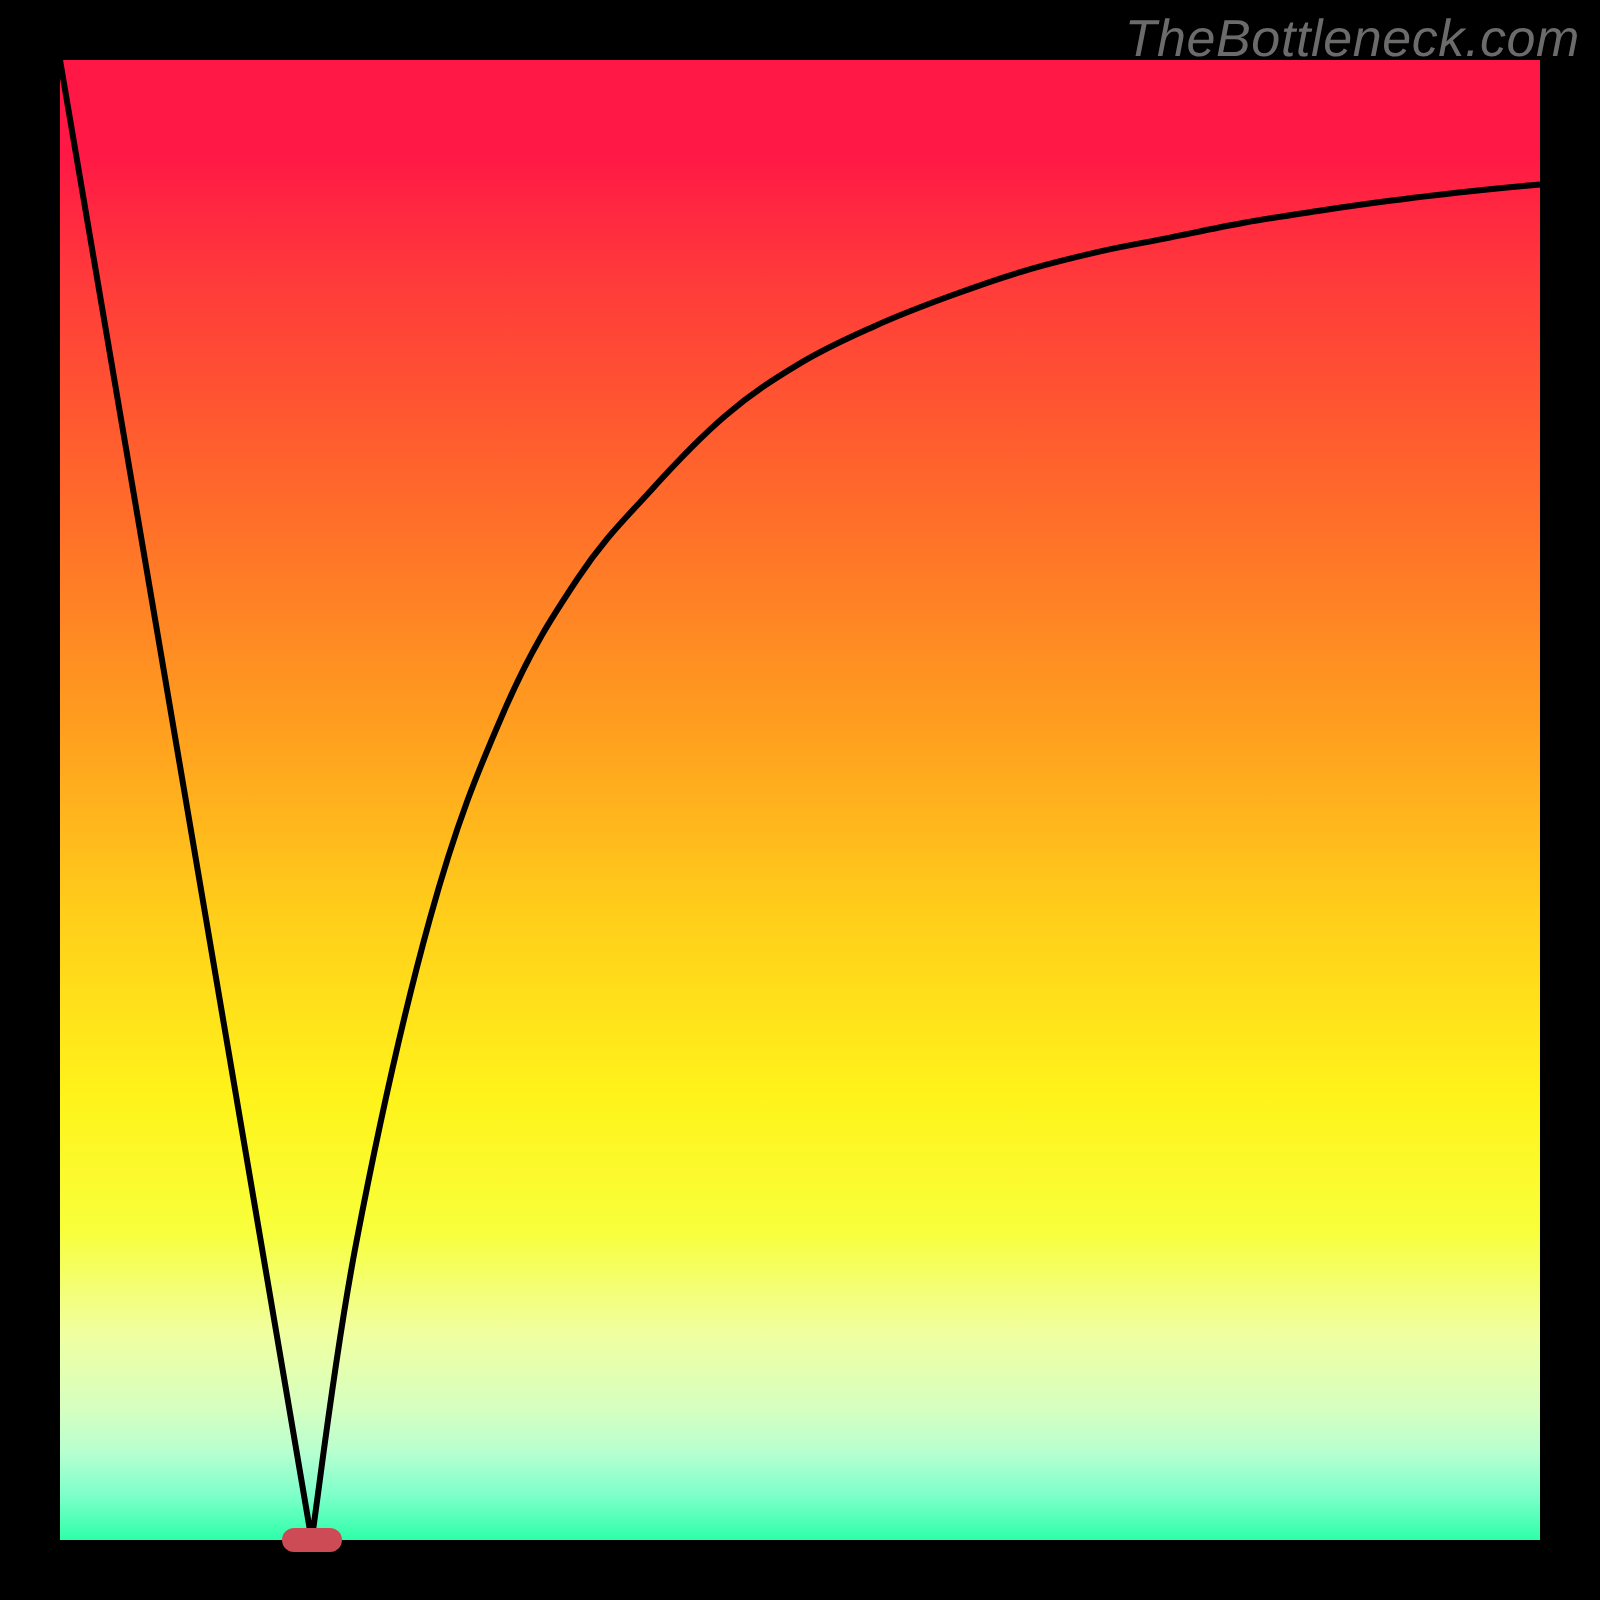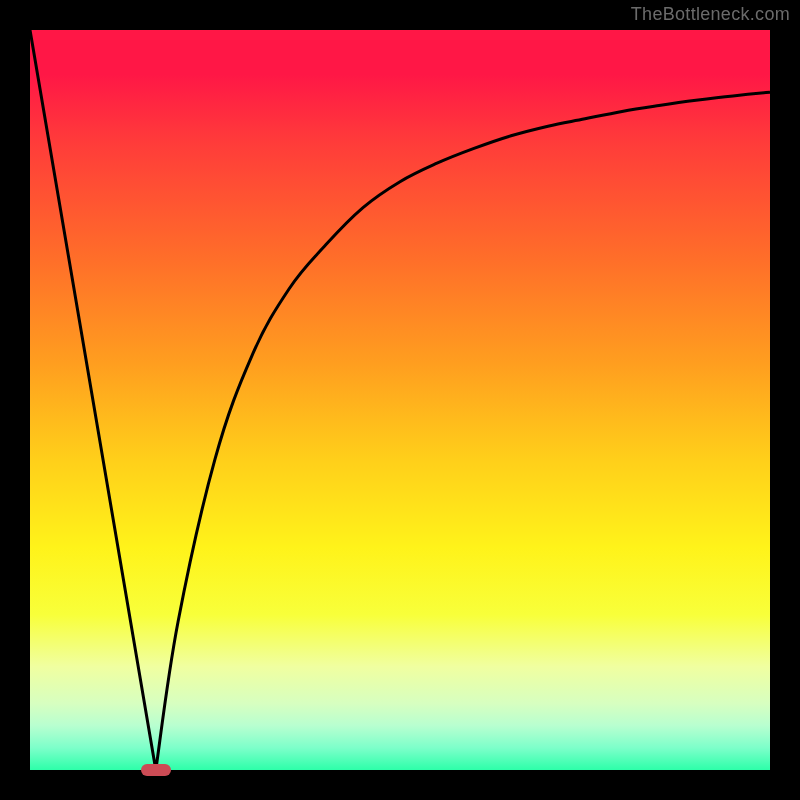--- a/index.html
+++ b/index.html
@@ -36,24 +36,25 @@
       #b8ffd0 94%,
       #7dffca 97%,
       #2dffa9 100%
     );
   }
   .watermark {
     position: absolute;
     top: 4px;
     right: 10px;
     color: #6b6b6b;
-    font-size: 18px;
+    font-size: 26px;
     font-weight: 500;
     letter-spacing: 0.3px;
     user-select: none;
+    font-style: italic;
   }
   .curve-svg {
     position: absolute;
     left: 30px;
     top: 30px;
     width: 740px;
     height: 740px;
     overflow: visible;
   }
   .marker {

